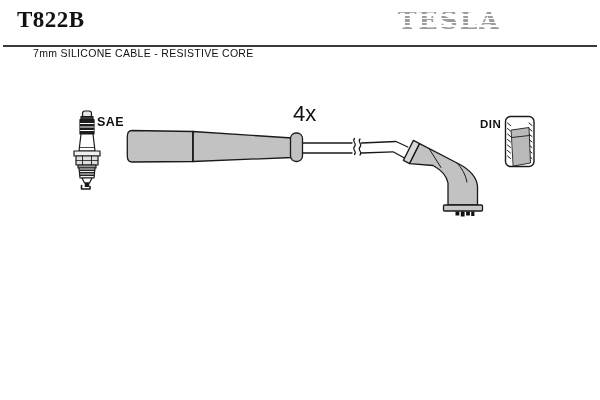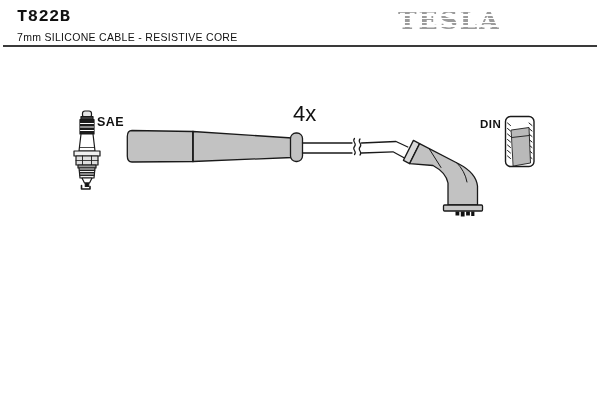--- a/index.html
+++ b/index.html
@@ -2,25 +2,25 @@
 <html><head>
 <meta charset="utf-8">
 <style>
   html,body{margin:0;padding:0;background:#fff;}
   .page{
     position:relative;width:600px;height:400px;background:#ffffff;
     font-family:"Liberation Sans",sans-serif;overflow:hidden;
   }
   .part-number{
     position:absolute;left:17px;top:7px;margin:0;
-    font-size:17px;font-weight:bold;color:#111;letter-spacing:0.5px;
-    font-family:Liberation Mono, monospace;
+    font-size:23px;font-weight:bold;color:#111;letter-spacing:0.5px;
+    font-family:Liberation Serif, serif;
   }
   .subtitle{
-    position:absolute;left:17px;top:31px;margin:0;
+    position:absolute;left:17px;top:31px;margin:16px;
     font-size:10.5px;color:#111;letter-spacing:0.3px;
     font-family:"Liberation Sans",sans-serif;
   }
   .brand-logo{
     position:absolute;left:398px;top:8px;width:110px;height:26px;
     font-family:"DejaVu Serif","Liberation Serif",serif;
     font-weight:bold;font-size:25px;line-height:25px;
     color:#9b9b9b;letter-spacing:2px;
   }
   .brand-logo .stripes{

